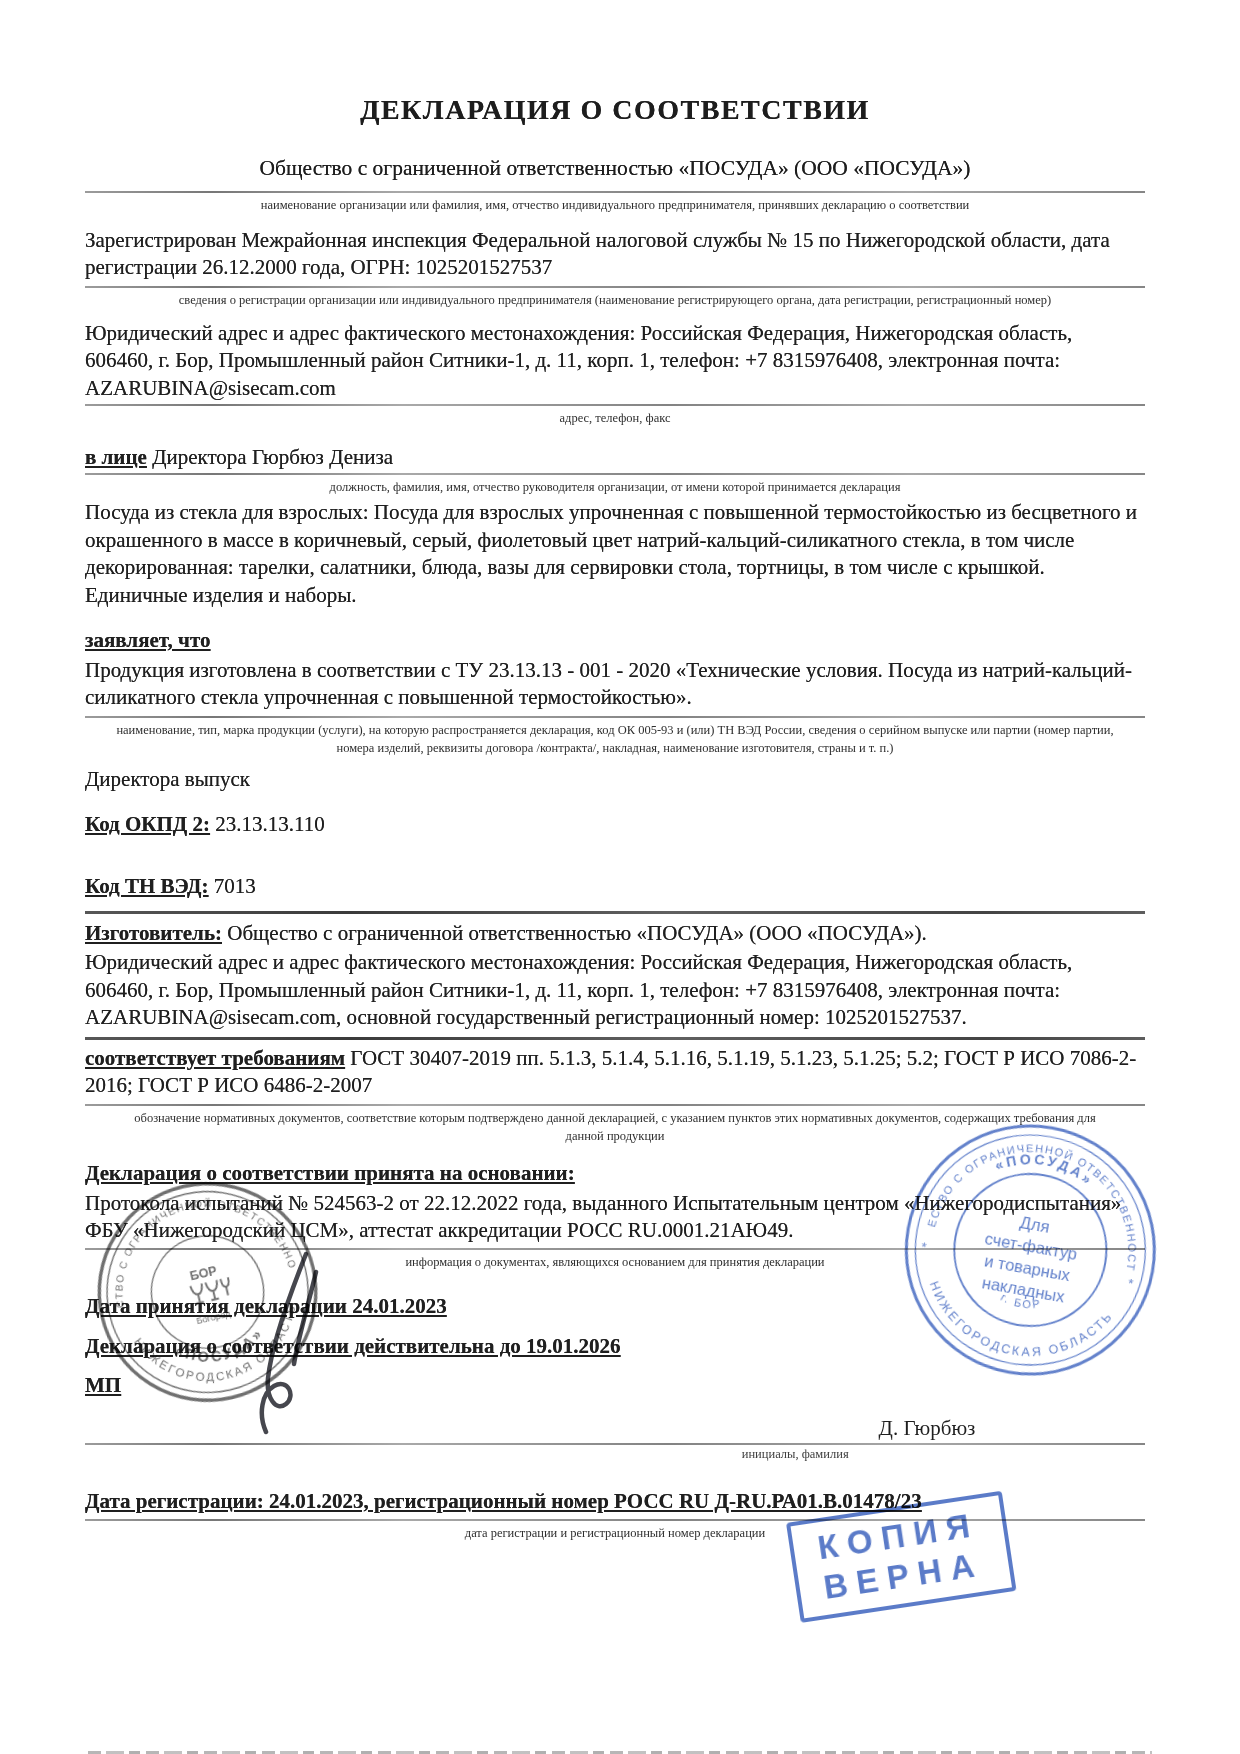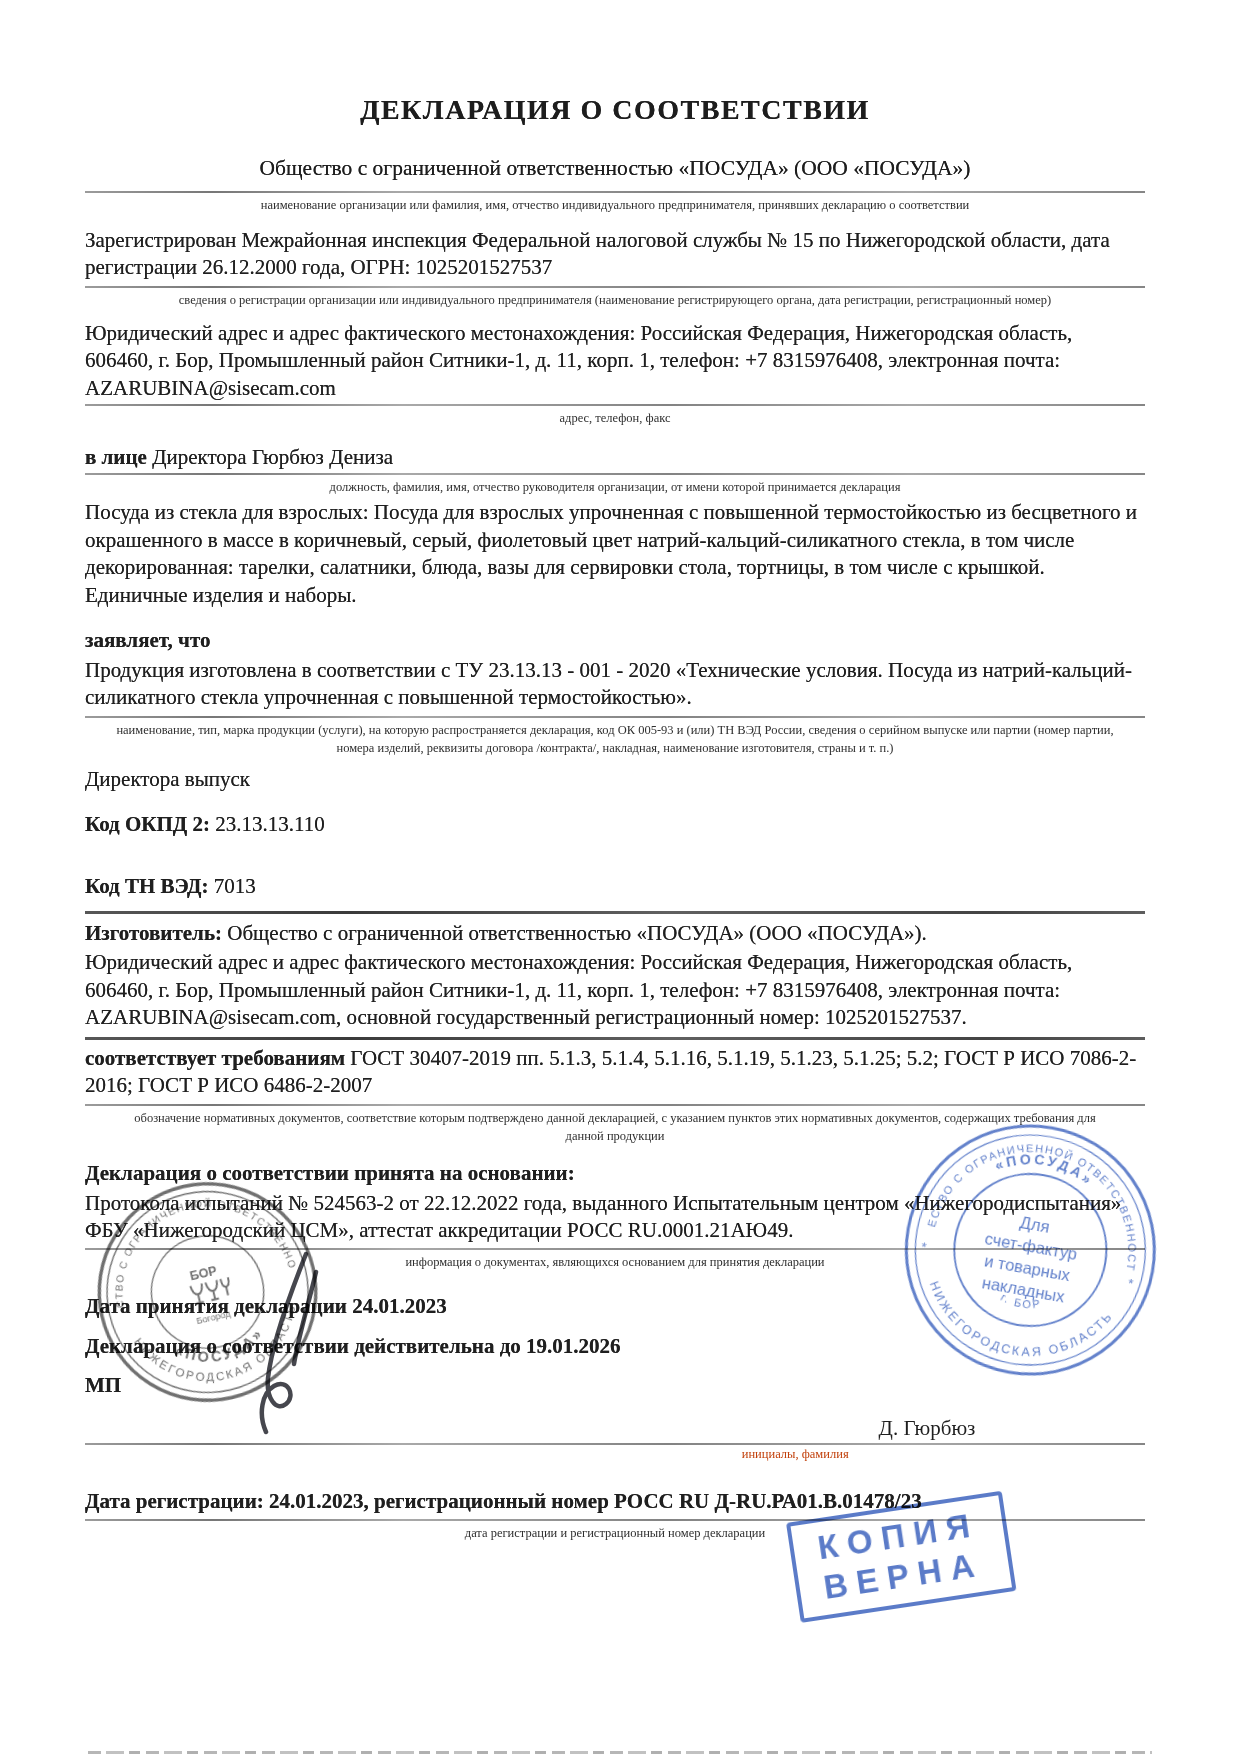--- a/index.html
+++ b/index.html
@@ -22,24 +22,24 @@
     background:linear-gradient(90deg,#8a8a8a,#5f5f5f 12%,#9a9a9a 30%,#6d6d6d 55%,#999 78%,#707070);
     opacity:.85;}
   .rule.dark{height:3px;opacity:.95;
     background:linear-gradient(90deg,#4e4e4e,#303030 25%,#585858 55%,#3a3a3a 85%,#555);}
   .cap{
     text-align:center;font-size:12.5px;line-height:1.5;color:#2f2f2f;
     margin:3px auto 0 auto;max-width:1010px;
   }
   .para{font-size:21px;line-height:27.5px;margin:12px 0 0 0;color:#1f1f1f;
     text-shadow:0 0 .3px #444;}
-  .para b{font-weight:bold;}
+  .para b{font-weight:bold;text-decoration:underline;}
   .tight{margin-top:2px;}
   .sig-name{margin:16px 0 0 50%;width:34%;text-align:right;font-size:21px;color:#1f1f1f;}
-  .sig-cap{margin:2px 0 0 50%;width:34%;text-align:center;font-size:12.5px;color:#c2410c;}
+  .sig-cap{margin:2px 0 0 50%;width:34%;text-align:center;font-size:12.5px;color:#404040;}
   .stamp{position:absolute;mix-blend-mode:multiply;pointer-events:none;}
   .copy-stamp{
     position:absolute;left:786px;top:1523px;
     transform:rotate(-8.5deg);transform-origin:left top;
     border:4.5px solid #4d70c4;border-radius:4px;
     padding:6px 24px 8px 24px;color:#4d70c4;
     font-family:"Liberation Sans","DejaVu Sans",sans-serif;
     font-size:33px;font-weight:600;letter-spacing:9px;line-height:1.2;
     opacity:.92;filter:blur(.3px);mix-blend-mode:multiply;
   }

